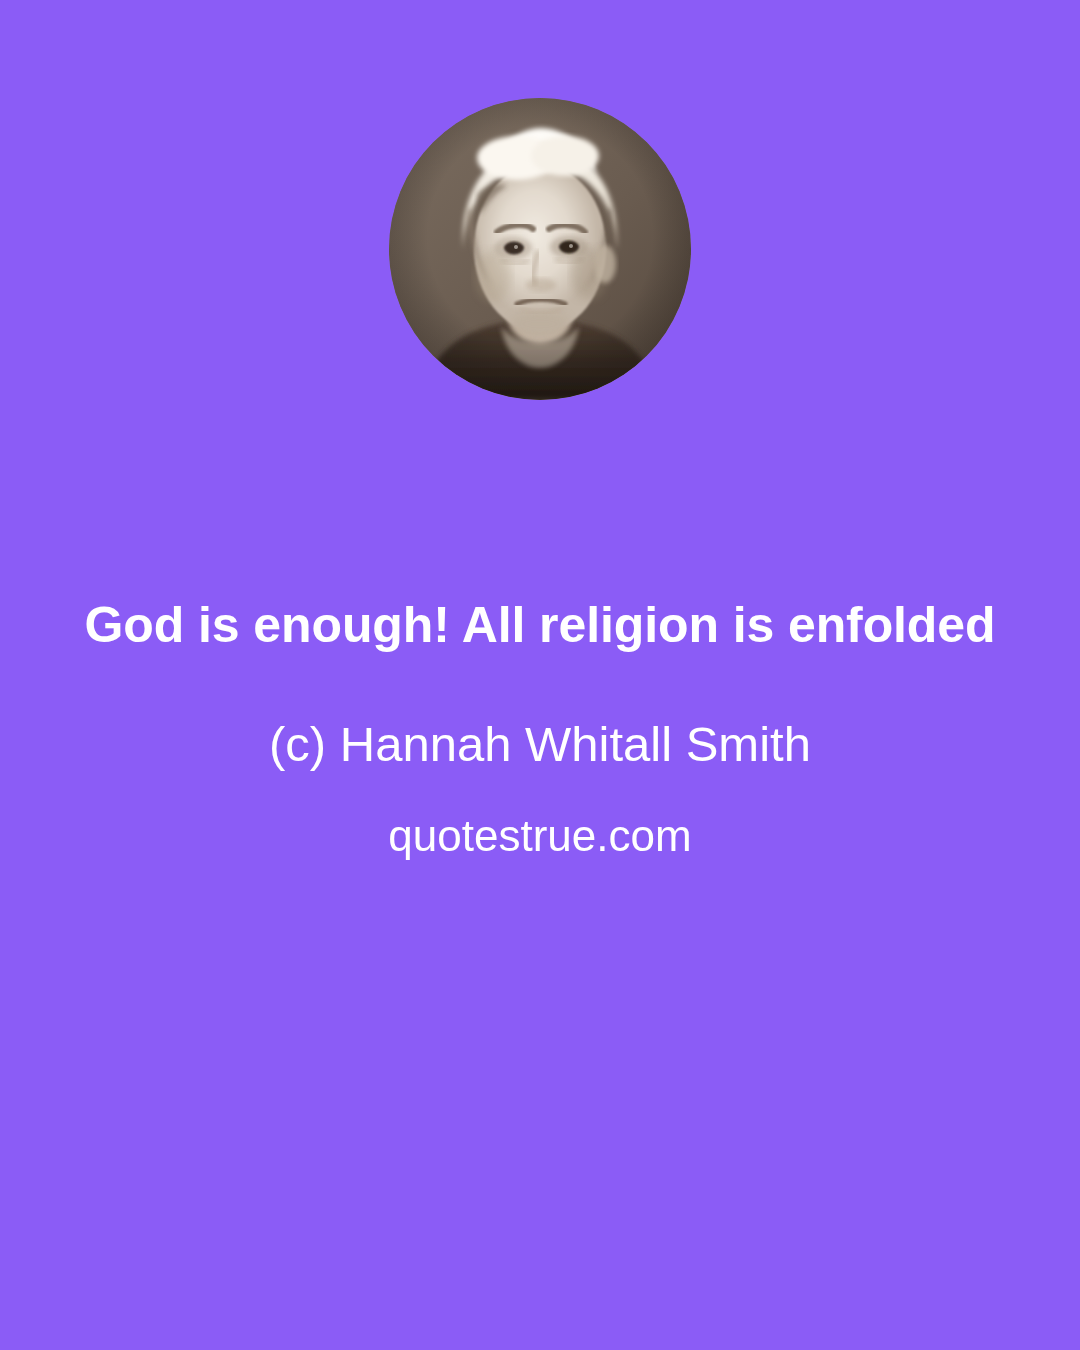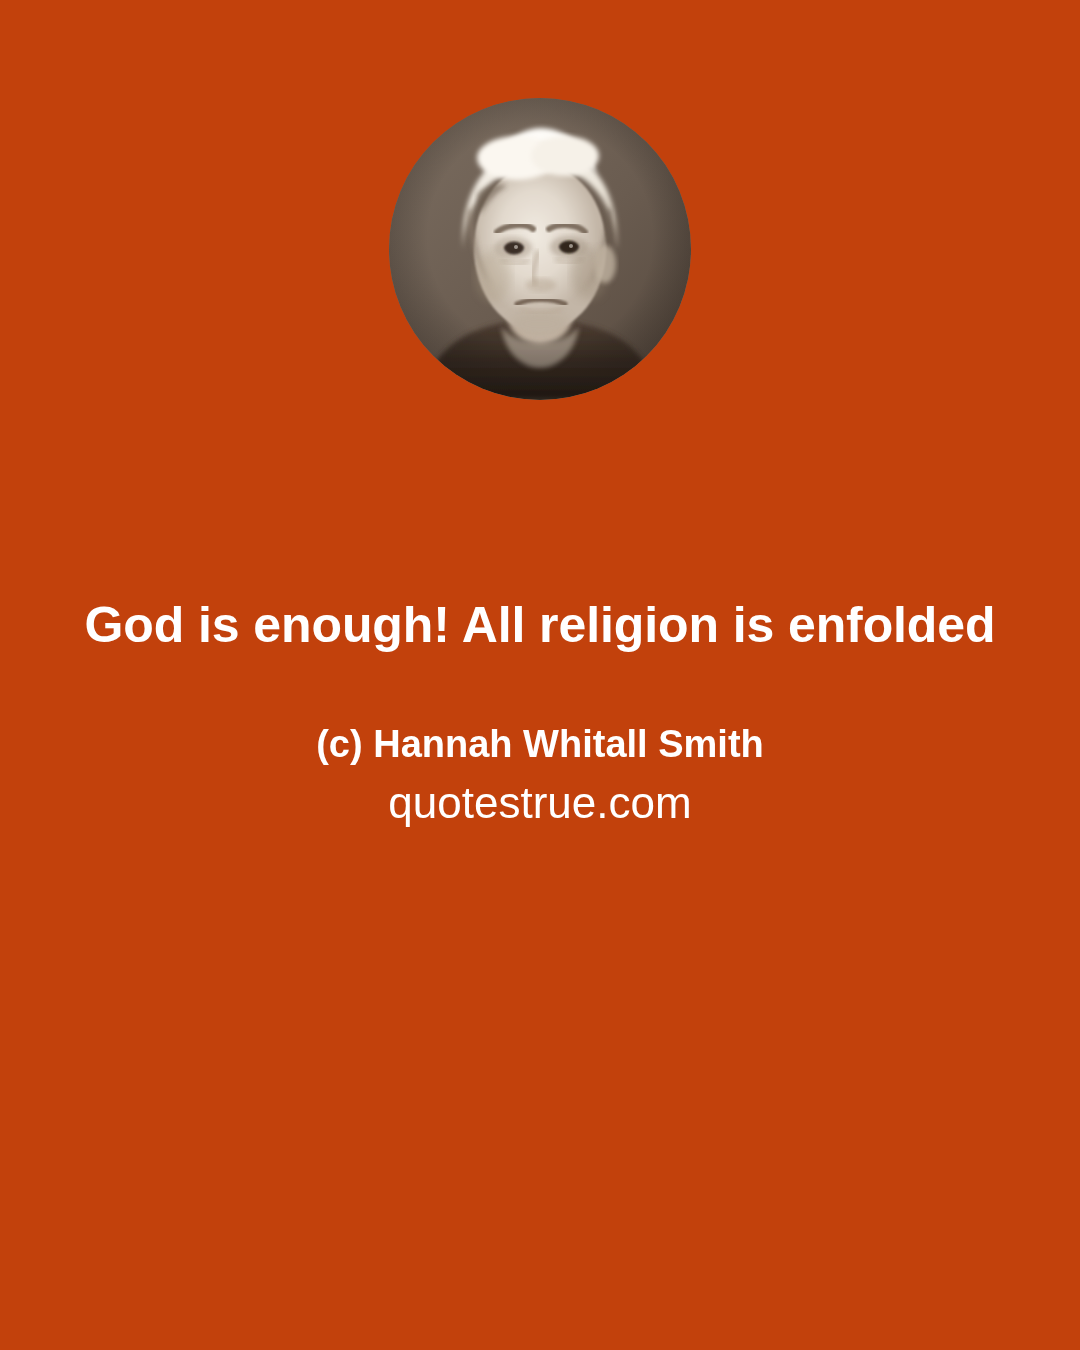--- a/index.html
+++ b/index.html
@@ -7,21 +7,21 @@
     margin: 0;
     padding: 0;
     background: #ffffff;
   }
 
   .quote-card {
     position: relative;
     width: 1080px;
     height: 1350px;
     margin: 0 auto;
-    background: #c2410c;
+    background: #8b5cf6;
     overflow: hidden;
     font-family: "Liberation Sans", "DejaVu Sans", sans-serif;
     -webkit-font-smoothing: antialiased;
   }
 
   
   .portrait-wrap {
     position: absolute;
     left: 50%;
     top: 98px;
@@ -61,29 +61,30 @@
     line-height: 100px;
     font-weight: 600;
     letter-spacing: -0.1px;
     color: #ffffff;
     white-space: nowrap;
   }
 
   .attribution {
     display: block;
     margin-top: 38px;
-    font-size: 38px;
+    font-size: 49px;
     line-height: 62px;
-    font-weight: 700;
+    font-weight: 400;
     color: #ffffff;
     white-space: nowrap;
   }
 
   .source-site {
     display: block;
+    margin-top: 33px;
     font-size: 44px;
     line-height: 56px;
     font-weight: 400;
     color: #ffffff;
     white-space: nowrap;
   }
 </style>
 </head>
 <body>
 

